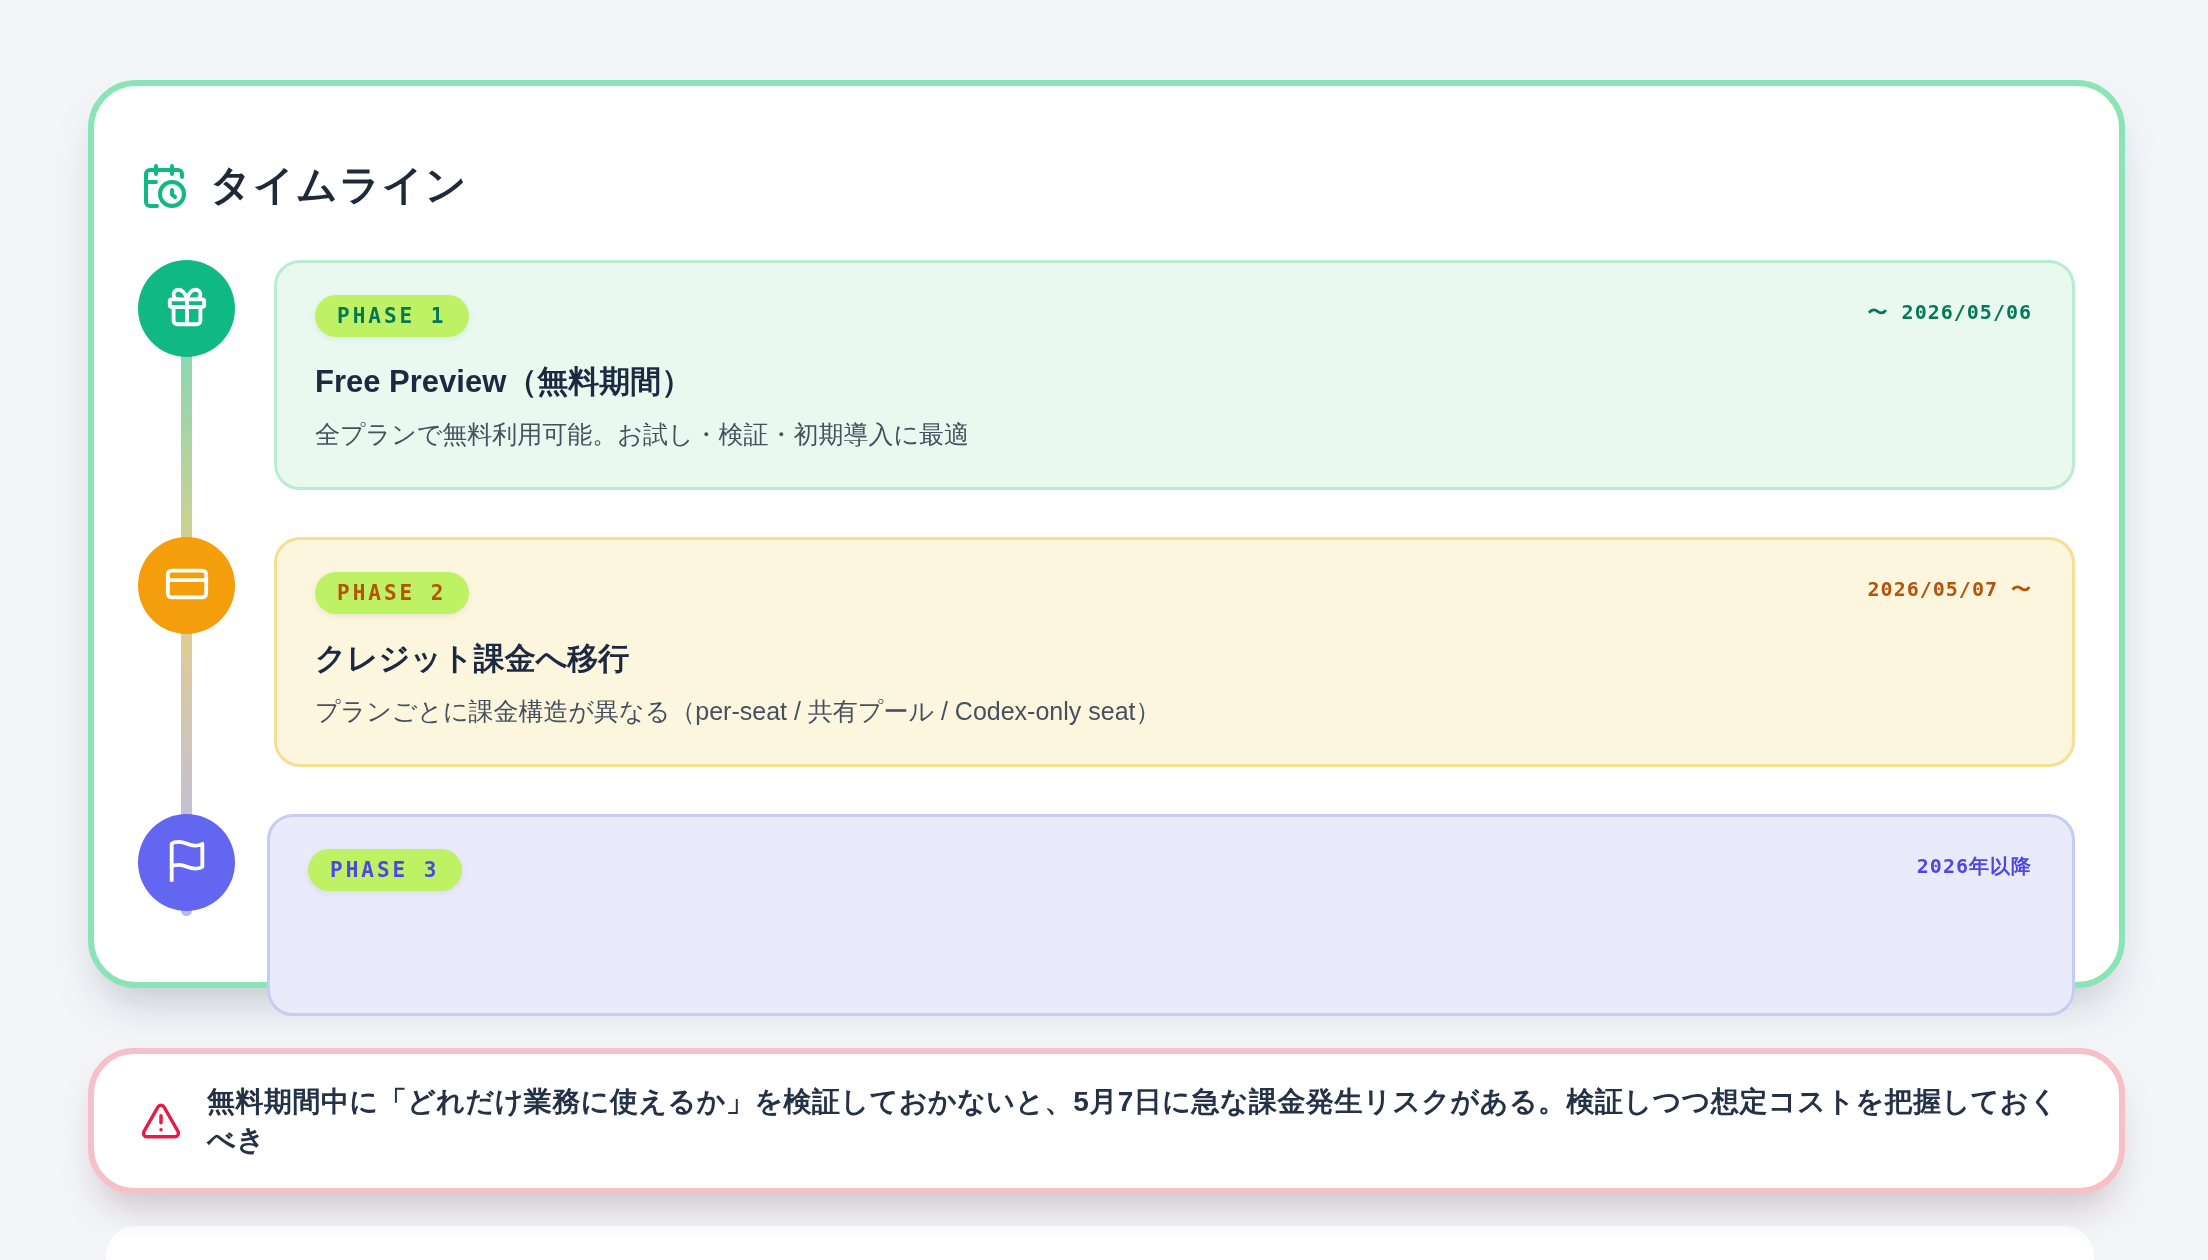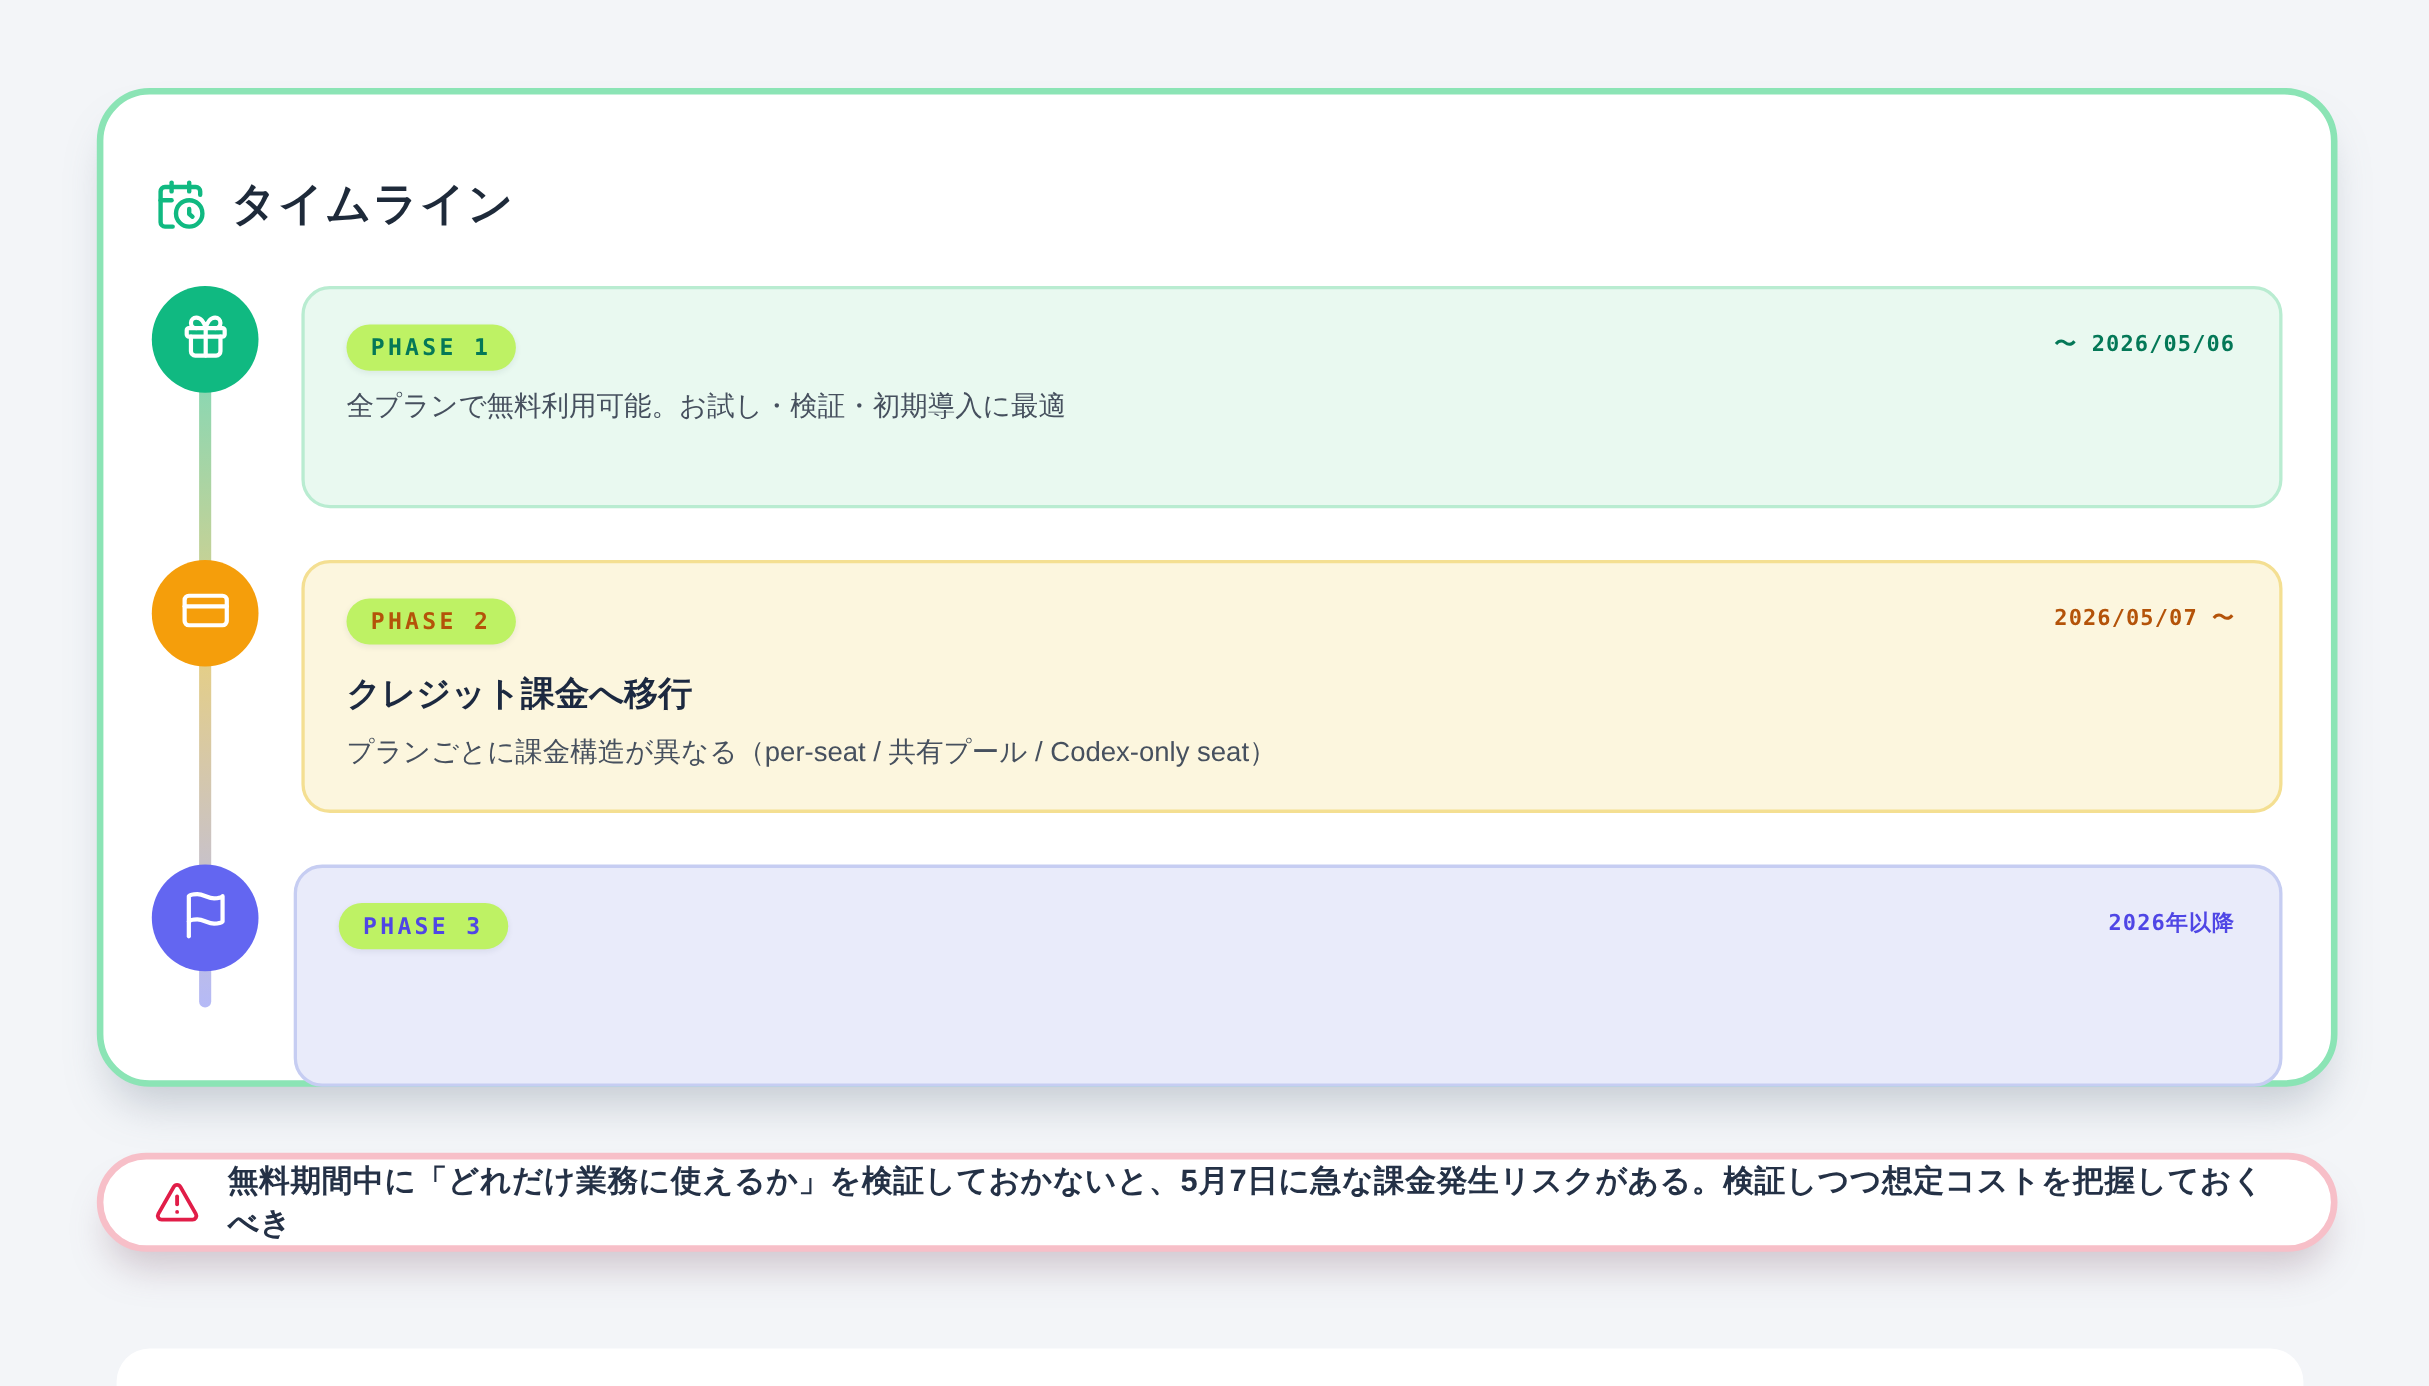--- a/index.html
+++ b/index.html
@@ -75,21 +75,21 @@
   .p1 .phase-date { color: var(--phase1-text, #047857); }
   .p2 .phase-date { color: var(--phase2-text, #B45309); }
   .p3 .phase-date { color: var(--phase3-text, #4F46E5); }
 
   .phase-title { margin-top: 24px; font-size: 31px; font-weight: 800; color: #1C2940; }
   .phase-desc  { margin-top: 15px; font-size: 25px; color: #46505E; }
 
   
   .warning-card {
     position: absolute; left: 88px; top: 1048px;
-    width: 2037px; height: 90px;
+    width: 2037px; height: 146px;
     background: #FFFFFF;
     border: 6px solid var(--warning-border, #F7BFC8);
     border-radius: 46px;
     box-shadow: 0 24px 34px -10px rgba(140,110,125,0.35);
     display: flex; align-items: center; gap: 25px;
     padding: 0 46px; z-index: 2;
   }
   .warning-icon { width: 42px; height: 42px; color: var(--warning-icon, #E11D48); flex-shrink: 0; }
   .warning-icon svg { width: 100%; height: 100%; }
   .warning-text { font-size: 28px; font-weight: 700; color: var(--warning-text, #243146); letter-spacing: 0.5px; }
@@ -131,20 +131,21 @@
                 <path d="M12 8v13"></path>
               <path d="M19 12v7a2 2 0 0 1-2 2H7a2 2 0 0 1-2-2v-7"></path>
               <path d="M7.5 8a2.5 2.5 0 0 1 0-5A4.8 8 0 0 1 12 8a4.8 8 0 0 1 4.5-5 2.5 2.5 0 0 1 0 5"></path>
             </svg>
           </span>
         </div>
       </div>
       <div class="phase-card p1">
         <span class="phase-badge">PHASE 1</span>
         <span class="phase-date">〜 2026/05/06</span>
+        <div class="phase-title">Free Preview（無料期間）</div>
         <div class="phase-desc">全プランで無料利用可能。お試し・検証・初期導入に最適</div>
       </div>
     </div>
 
     <div class="phase-row">
       <div class="icon-col">
         <div class="circle p2">
           <span>
             <svg viewBox="0 0 24 24" fill="none" stroke="currentColor" stroke-width="2" stroke-linecap="round" stroke-linejoin="round" width="46" height="46">
               <rect x="2" y="5" width="20" height="14" rx="2"></rect>

